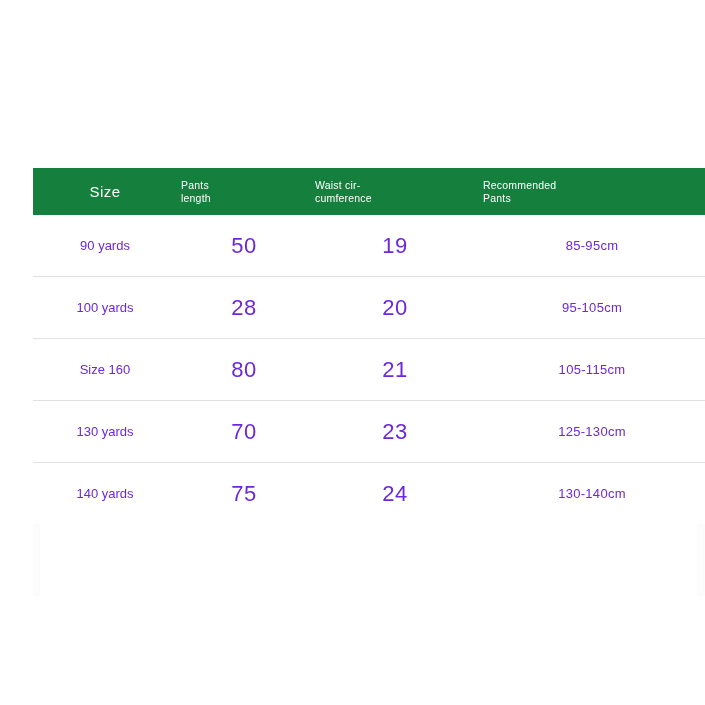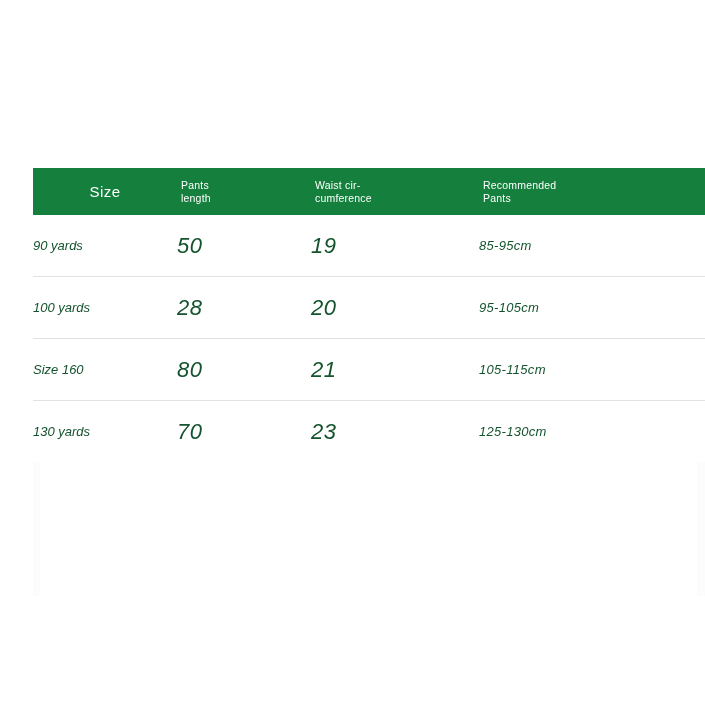--- a/index.html
+++ b/index.html
@@ -54,24 +54,24 @@
   }
   .col1 { width: 144px; }
   .col2 { width: 134px; margin-left: 12px; }
   .col3 { width: 168px; }
   .col4 { width: 226px; }
 
   .size-table tbody td {
     height: 61px;
     vertical-align: middle;
     padding: 0;
-    color: #14532d;
+    text-align: center;
+    color: #6d28d9;
     border-bottom: 1px solid #e2e2e2;
     background: #ffffff;
-    font-style: italic;
   }
   .size-table tbody tr:last-child td {
     border-bottom: none;
   }
   .cell-label {
     font-size: 13px;
     color: #444444;
   }
   .cell-num {
     font-size: 22px;
@@ -144,15 +144,21 @@
         <td class="cell-num">80</td>
         <td class="cell-num">21</td>
         <td class="cell-height">105-115cm</td>
       </tr>
       <tr>
         <td class="cell-label">130 yards</td>
         <td class="cell-num">70</td>
         <td class="cell-num">23</td>
         <td class="cell-height">125-130cm</td>
       </tr>
+      <tr>
+        <td class="cell-label">140 yards</td>
+        <td class="cell-num">75</td>
+        <td class="cell-num">24</td>
+        <td class="cell-height">130-140cm</td>
+      </tr>
     </tbody>
   </table>
 </div>
 
 </body></html>

